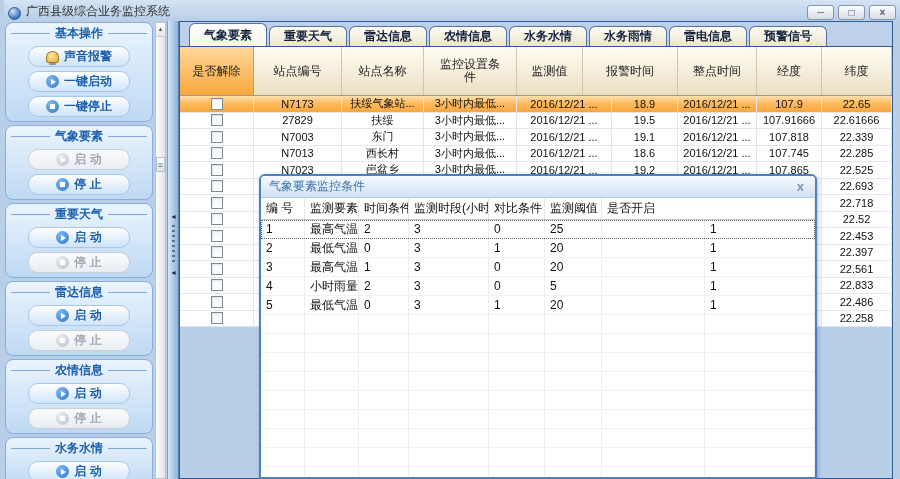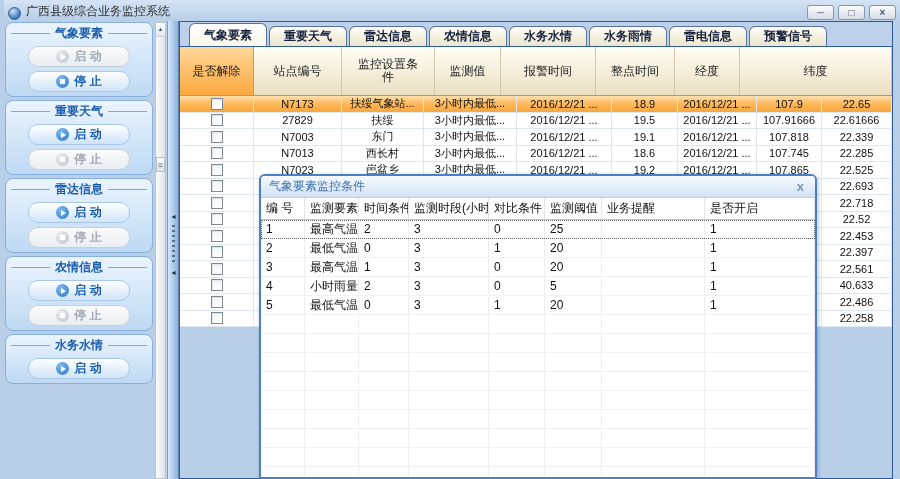--- a/index.html
+++ b/index.html
@@ -116,20 +116,37 @@
     <span class="winbtns">
       <span class="winbtn">─</span>
       <span class="winbtn">□</span>
       <span class="winbtn">×</span>
     </span>
   </div>
 
   <div class="sidebar" id="sidebar">
       <div class="sgroup">
         <div class="sgroup-title">
+          <span>基本操作</span>
+        </div>
+        <div class="sbtn">
+          <span class="icon-alarm"></span>
+          <span>声音报警</span>
+        </div>
+        <div class="sbtn">
+          <span class="icon-play"></span>
+          <span>一键启动</span>
+        </div>
+        <div class="sbtn">
+          <span class="icon-stop"></span>
+          <span>一键停止</span>
+        </div>
+      </div>
+      <div class="sgroup">
+        <div class="sgroup-title">
           <span>气象要素</span>
         </div>
         <div class="sbtn disabled">
           <span class="icon-play"></span>
           <span>启  动</span>
         </div>
         <div class="sbtn">
           <span class="icon-stop"></span>
           <span>停  止</span>
         </div>
@@ -203,20 +220,21 @@
         <div class="tab">农情信息</div>
         <div class="tab">水务水情</div>
         <div class="tab">水务雨情</div>
         <div class="tab">雷电信息</div>
         <div class="tab">预警信号</div>
       </div>
     <div class="grid">
       <div class="ghead" id="ghead">
           <div class="hcell c0">是否解除</div>
           <div class="hcell c1">站点编号</div>
+          <div class="hcell c2">站点名称</div>
           <div class="hcell c3">监控设置条件</div>
           <div class="hcell c5">监测值</div>
           <div class="hcell c4">报警时间</div>
           <div class="hcell c6">整点时间</div>
           <div class="hcell c7">经度</div>
           <div class="hcell c8">纬度</div>
         </div>
       <div id="gbody">
           <div class="trow selected">
             <div class="tcell c0">
@@ -365,21 +383,21 @@
             <div class="tcell c0">
               <div class="checkbox"></div>
             </div>
             <div class="tcell c1"></div>
             <div class="tcell c2"></div>
             <div class="tcell c3"></div>
             <div class="tcell c4"></div>
             <div class="tcell c5"></div>
             <div class="tcell c6"></div>
             <div class="tcell c7"></div>
-            <div class="tcell c8">40.633</div>
+            <div class="tcell c8">22.833</div>
           </div>
           <div class="trow">
             <div class="tcell c0">
               <div class="checkbox"></div>
             </div>
             <div class="tcell c1"></div>
             <div class="tcell c2"></div>
             <div class="tcell c3"></div>
             <div class="tcell c4"></div>
             <div class="tcell c5"></div>
@@ -410,21 +428,20 @@
       <span class="dlg-close">x</span>
     </div>
     <div class="dlg-body">
       <div class="mhead" id="mhead">
           <div class="mhcell m0">编 号</div>
           <div class="mhcell m1">监测要素</div>
           <div class="mhcell m2">时间条件</div>
           <div class="mhcell m3">监测时段(小时)</div>
           <div class="mhcell m4">对比条件</div>
           <div class="mhcell m5">监测阈值</div>
-          <div class="mhcell m6">业务提醒</div>
           <div class="mhcell m7">是否开启</div>
         </div>
       <div id="mbody">
           <div class="mrow focused">
             <div class="mcell m0">1</div>
             <div class="mcell m1">最高气温</div>
             <div class="mcell m2">2</div>
             <div class="mcell m3">3</div>
             <div class="mcell m4">0</div>
             <div class="mcell m5">25</div>

